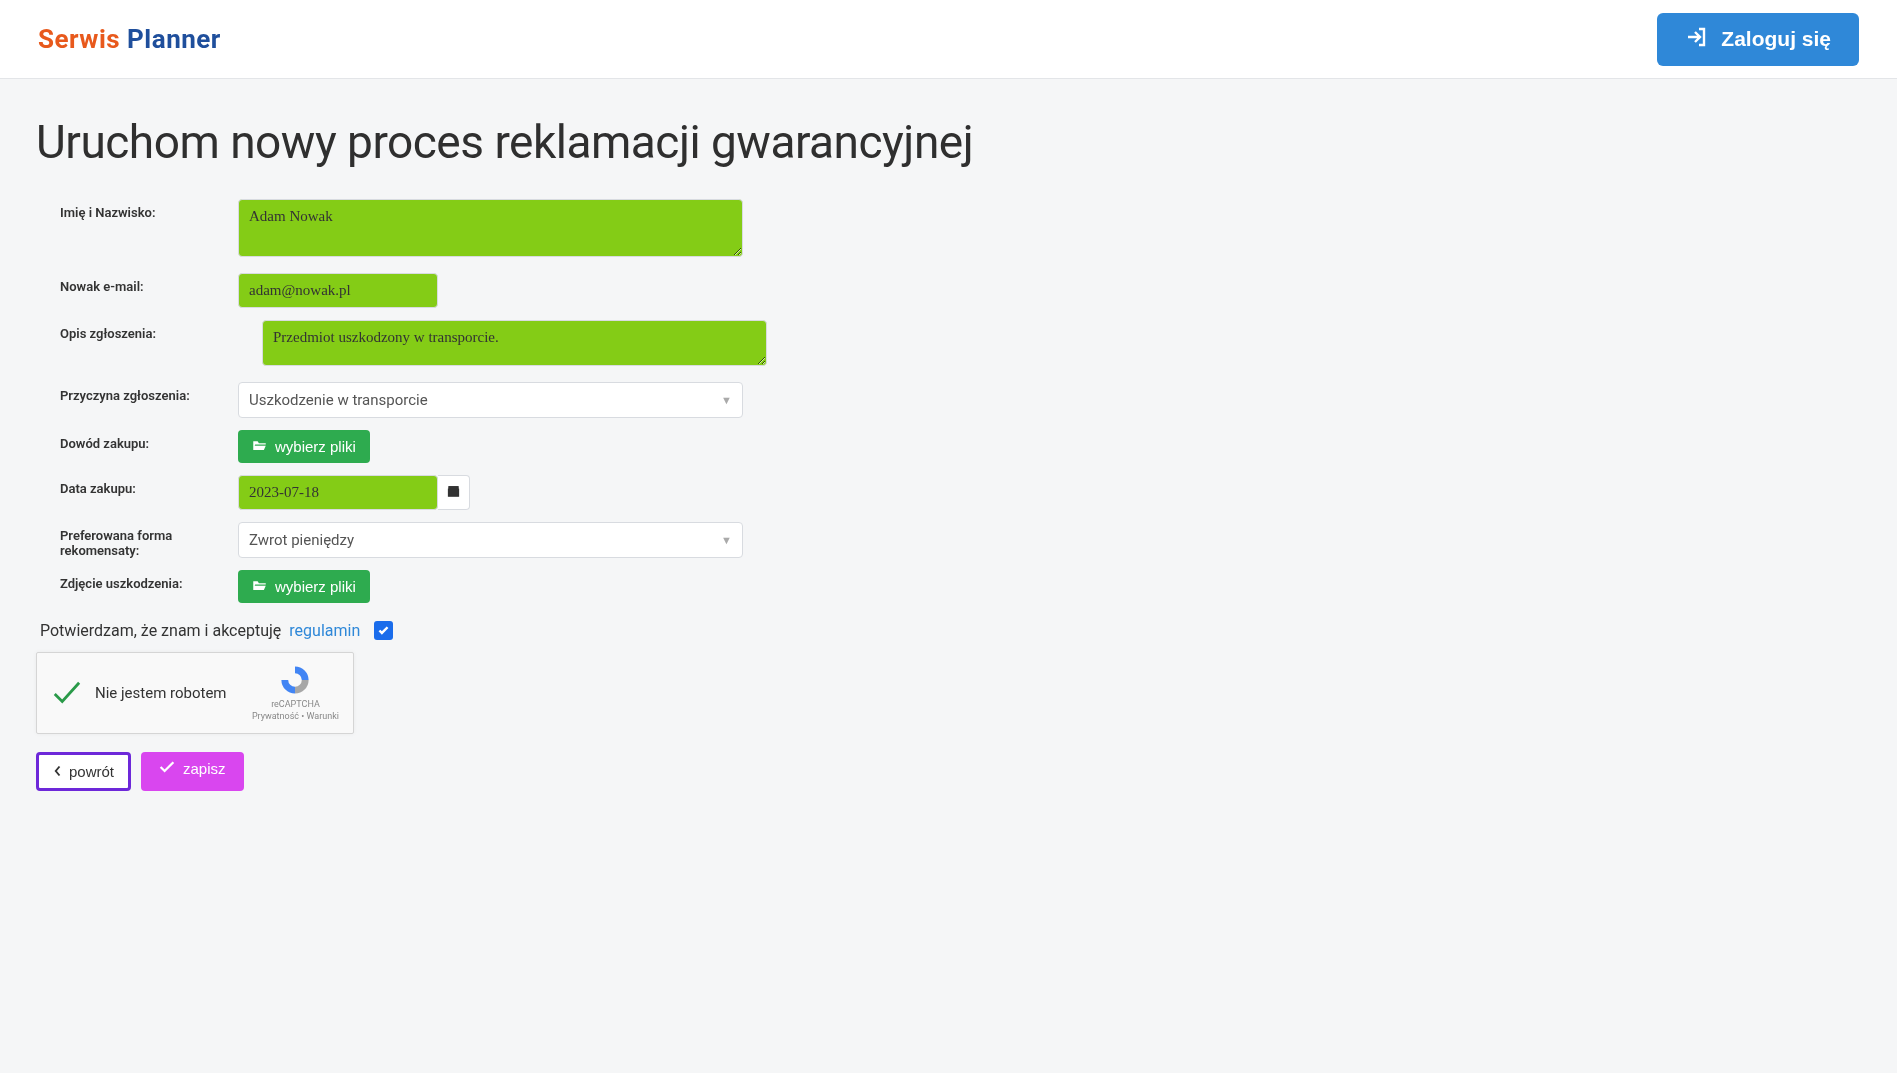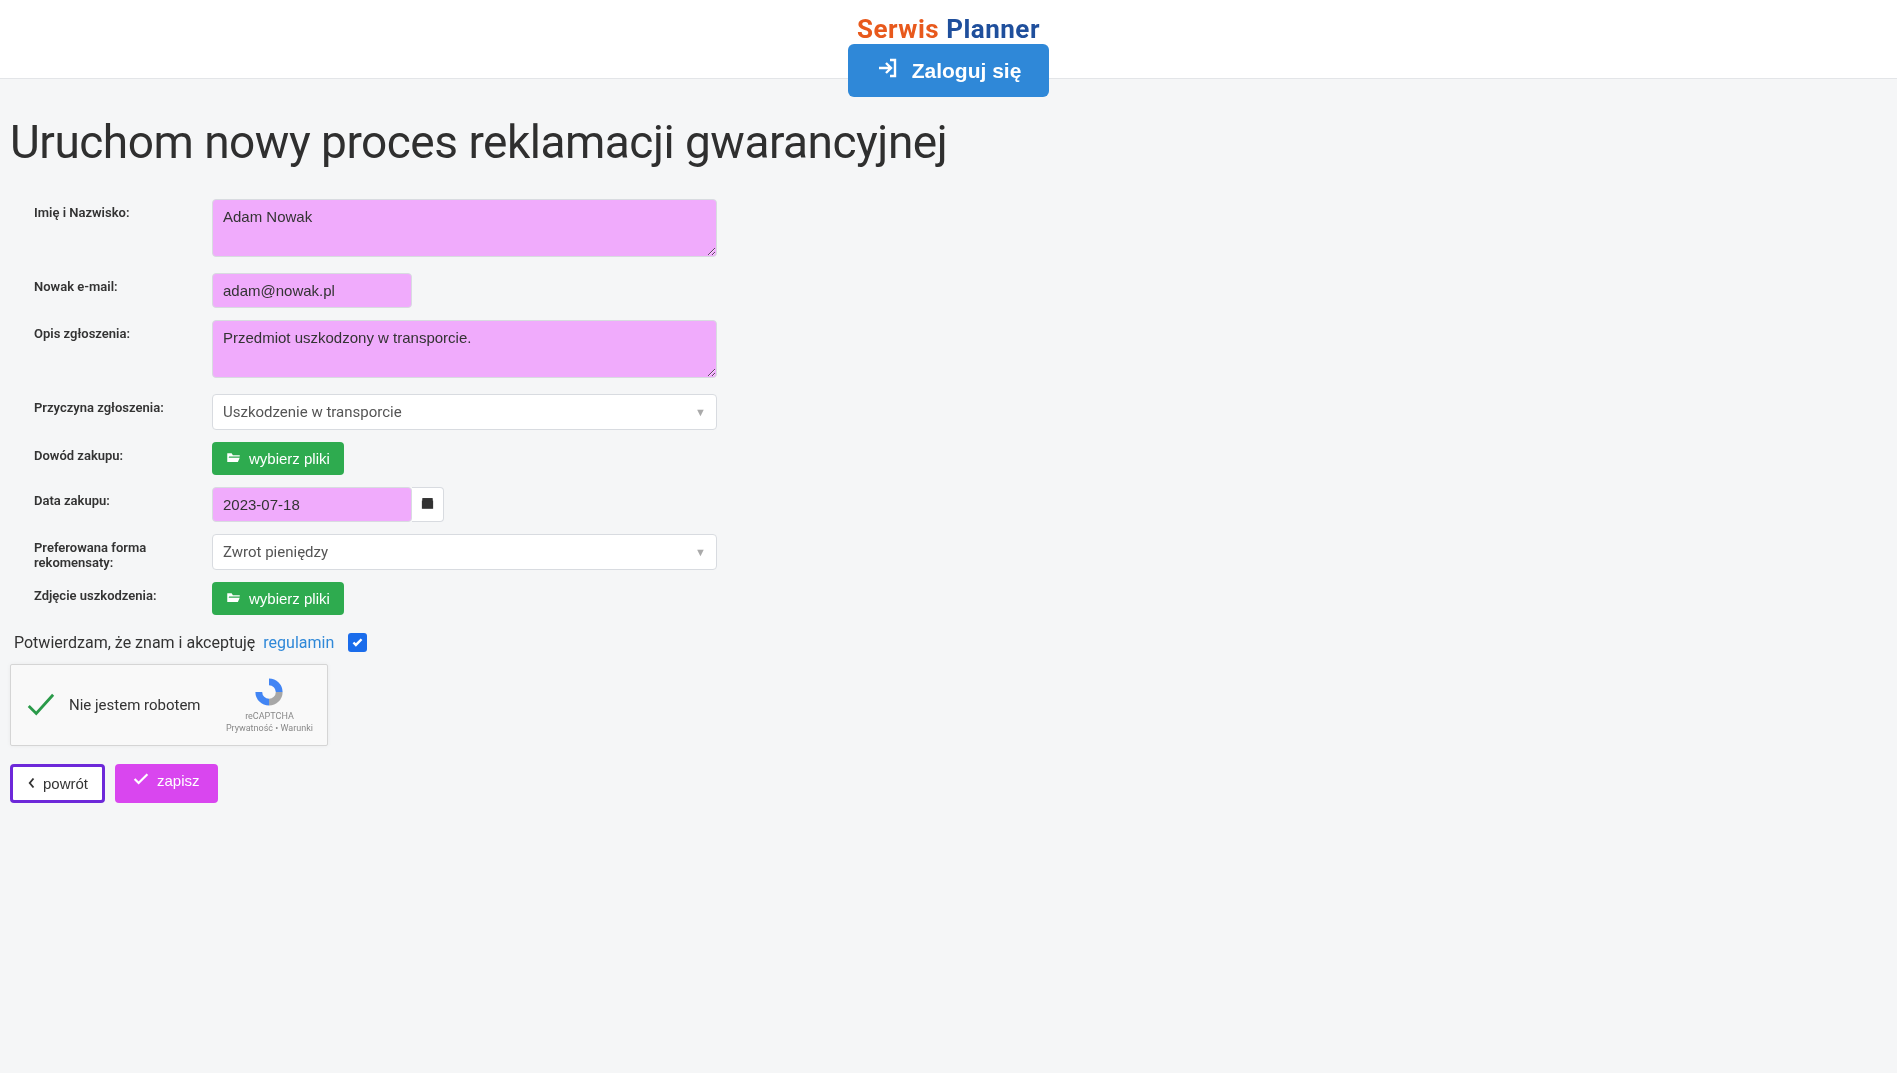--- a/index.html
+++ b/index.html
@@ -10,40 +10,39 @@
   width: 1897px;
 }
 .header {
   background: #fff;
   border-bottom: 1px solid #e3e5e8;
   padding: 14px 38px 14px 38px;
   display: flex;
   align-items: center;
   justify-content: space-between;
   height: 79px;
-  flex-direction: column;
 }
 .logo { font-weight: 700; font-size: 26px; letter-spacing: 0.5px; }
 .logo .l1 { color: #e8591c; }
 .logo .l2 { color: #1f4f9c; }
 .login-btn {
   background: #2f88d8;
   color: #fff;
   border: none;
   border-radius: 6px;
   padding: 12px 28px;
   font-size: 21px;
   font-weight: 600;
   display: inline-flex;
   align-items: center;
   gap: 12px;
   cursor: pointer;
 }
 .login-btn svg { width: 24px; height: 24px; fill: none; stroke: #fff; stroke-width: 2.4; }
-.content { padding: 24px 18px 40px 10px; }
+.content { padding: 24px 18px 40px 36px; }
 h1 {
   font-size: 46px;
   font-weight: 400;
   color: #2f2f2f;
   margin: 12px 0 30px 0;
   letter-spacing: -0.5px;
 }
 .form-row {
   display: flex;
   align-items: flex-start;
@@ -58,26 +57,26 @@
   color: #333;
   padding-top: 6px;
 }
 .form-field { flex: 0 0 auto; }
 textarea, input[type="text"] {
   border: 1px solid #d8dbe0;
   border-radius: 4px;
   padding: 8px 10px;
   font-size: 15px;
   color: #333;
-  background: #f0abfc;
-  font-family: Liberation Sans, sans-serif;
+  background: #84cc16;
+  font-family: Liberation Serif, serif;
 }
 textarea { width: 505px; resize: both; }
 .ta-name { height: 58px; }
-.ta-desc { height: 58px; }
+.ta-desc { height: 46px; margin-left: 24px; }
 input.email { width: 200px; }
 .select-box {
   width: 505px;
   border: 1px solid #d8dbe0;
   border-radius: 4px;
   background: #fff;
   padding: 8px 10px;
   font-size: 15px;
   color: #555;
   display: flex;

